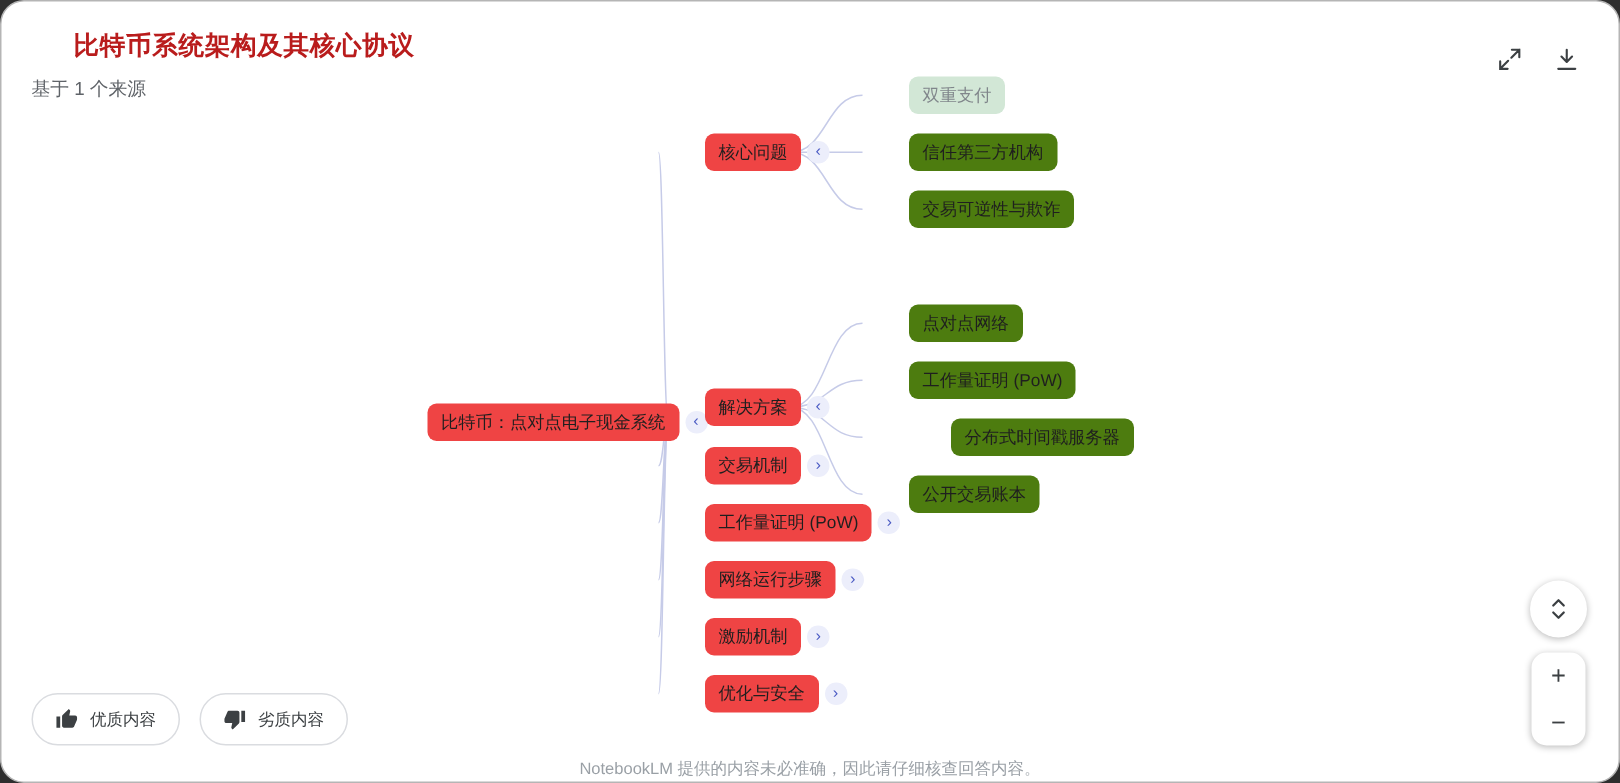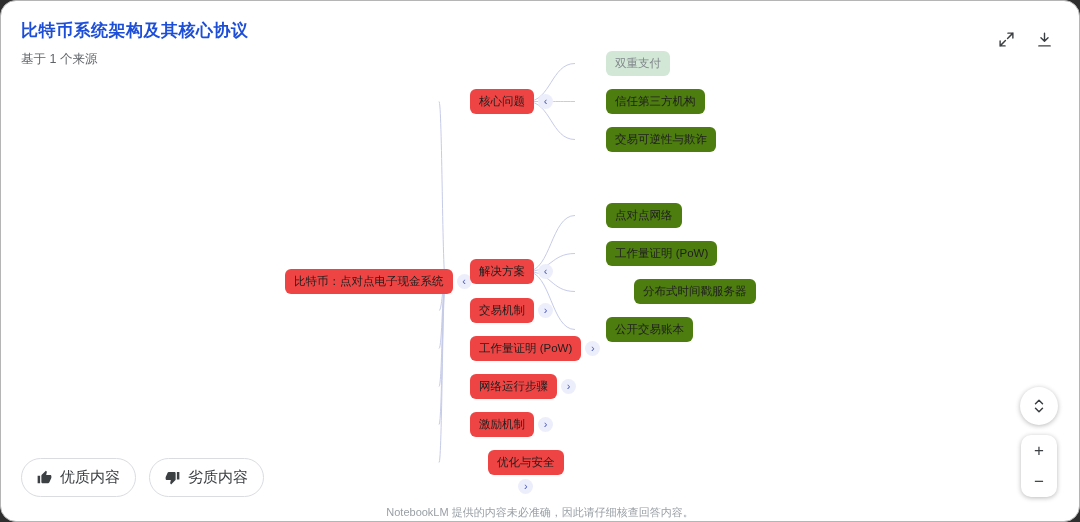--- a/index.html
+++ b/index.html
@@ -37,36 +37,36 @@
     border: none;
     background: #eceefb;
     color: #4b5bc4;
     font-size: 11px; line-height: 13px;
     text-align: center;
     cursor: pointer;
     padding: 0;
     flex: 0 0 auto;
   }
   .header { position: absolute; top: 18px; left: 20px; }
-  .title { font-size: 17px; font-weight: 700; color: #1d4ed8; letter-spacing: .5px; }
+  .title { font-size: 17px; font-weight: 700; color: #b91c1c; letter-spacing: .5px; margin-left: 28px; }
   .subtitle { margin-top: 9px; font-size: 12.5px; color: #5f6368; }
   .header-actions { position: absolute; top: 27px; right: 24px; display: flex; gap: 16px; }
   .icon-btn {
     width: 22px; height: 22px;
     background: none; border: none; padding: 0;
     color: #3c4043; cursor: pointer;
     display: flex; align-items: center; justify-content: center;
   }
   .feedback { position: absolute; left: 20px; bottom: 24px; display: flex; gap: 13px; }
   .fb-btn {
     display: flex; align-items: center; gap: 8px;
     padding: 9px 15px;
     border: 1px solid #dadce0; border-radius: 20px;
     background: #fff;
-    font-size: 15px; color: #3c4043;
+    font-size: 11px; color: #3c4043;
     font-family: inherit;
     cursor: pointer;
   }
   .nav-controls {
     position: absolute; right: 21px; bottom: 24px;
     display: flex; flex-direction: column; align-items: center; gap: 10px;
   }
   .round-btn {
     width: 38px; height: 38px; border-radius: 50%;
     background: #fff; border: none;
@@ -157,21 +157,21 @@
         <button class="node-btn">›</button>
       </div>
       <div class="node-wrap" style="left: 441px; top: 373px;">
         <div class="node purple">网络运行步骤</div>
         <button class="node-btn">›</button>
       </div>
       <div class="node-wrap" style="left: 441px; top: 411px;">
         <div class="node purple">激励机制</div>
         <button class="node-btn">›</button>
       </div>
-      <div class="node-wrap" style="left: 459px; top: 449px; flex-direction: column;">
+      <div class="node-wrap" style="left: 441px; top: 449px;">
         <div class="node purple">优化与安全</div>
         <button class="node-btn">›</button>
       </div>
     </div>
 
   <div class="header">
     <div class="title">比特币系统架构及其核心协议</div>
     <div class="subtitle">基于 1 个来源</div>
   </div>
 

